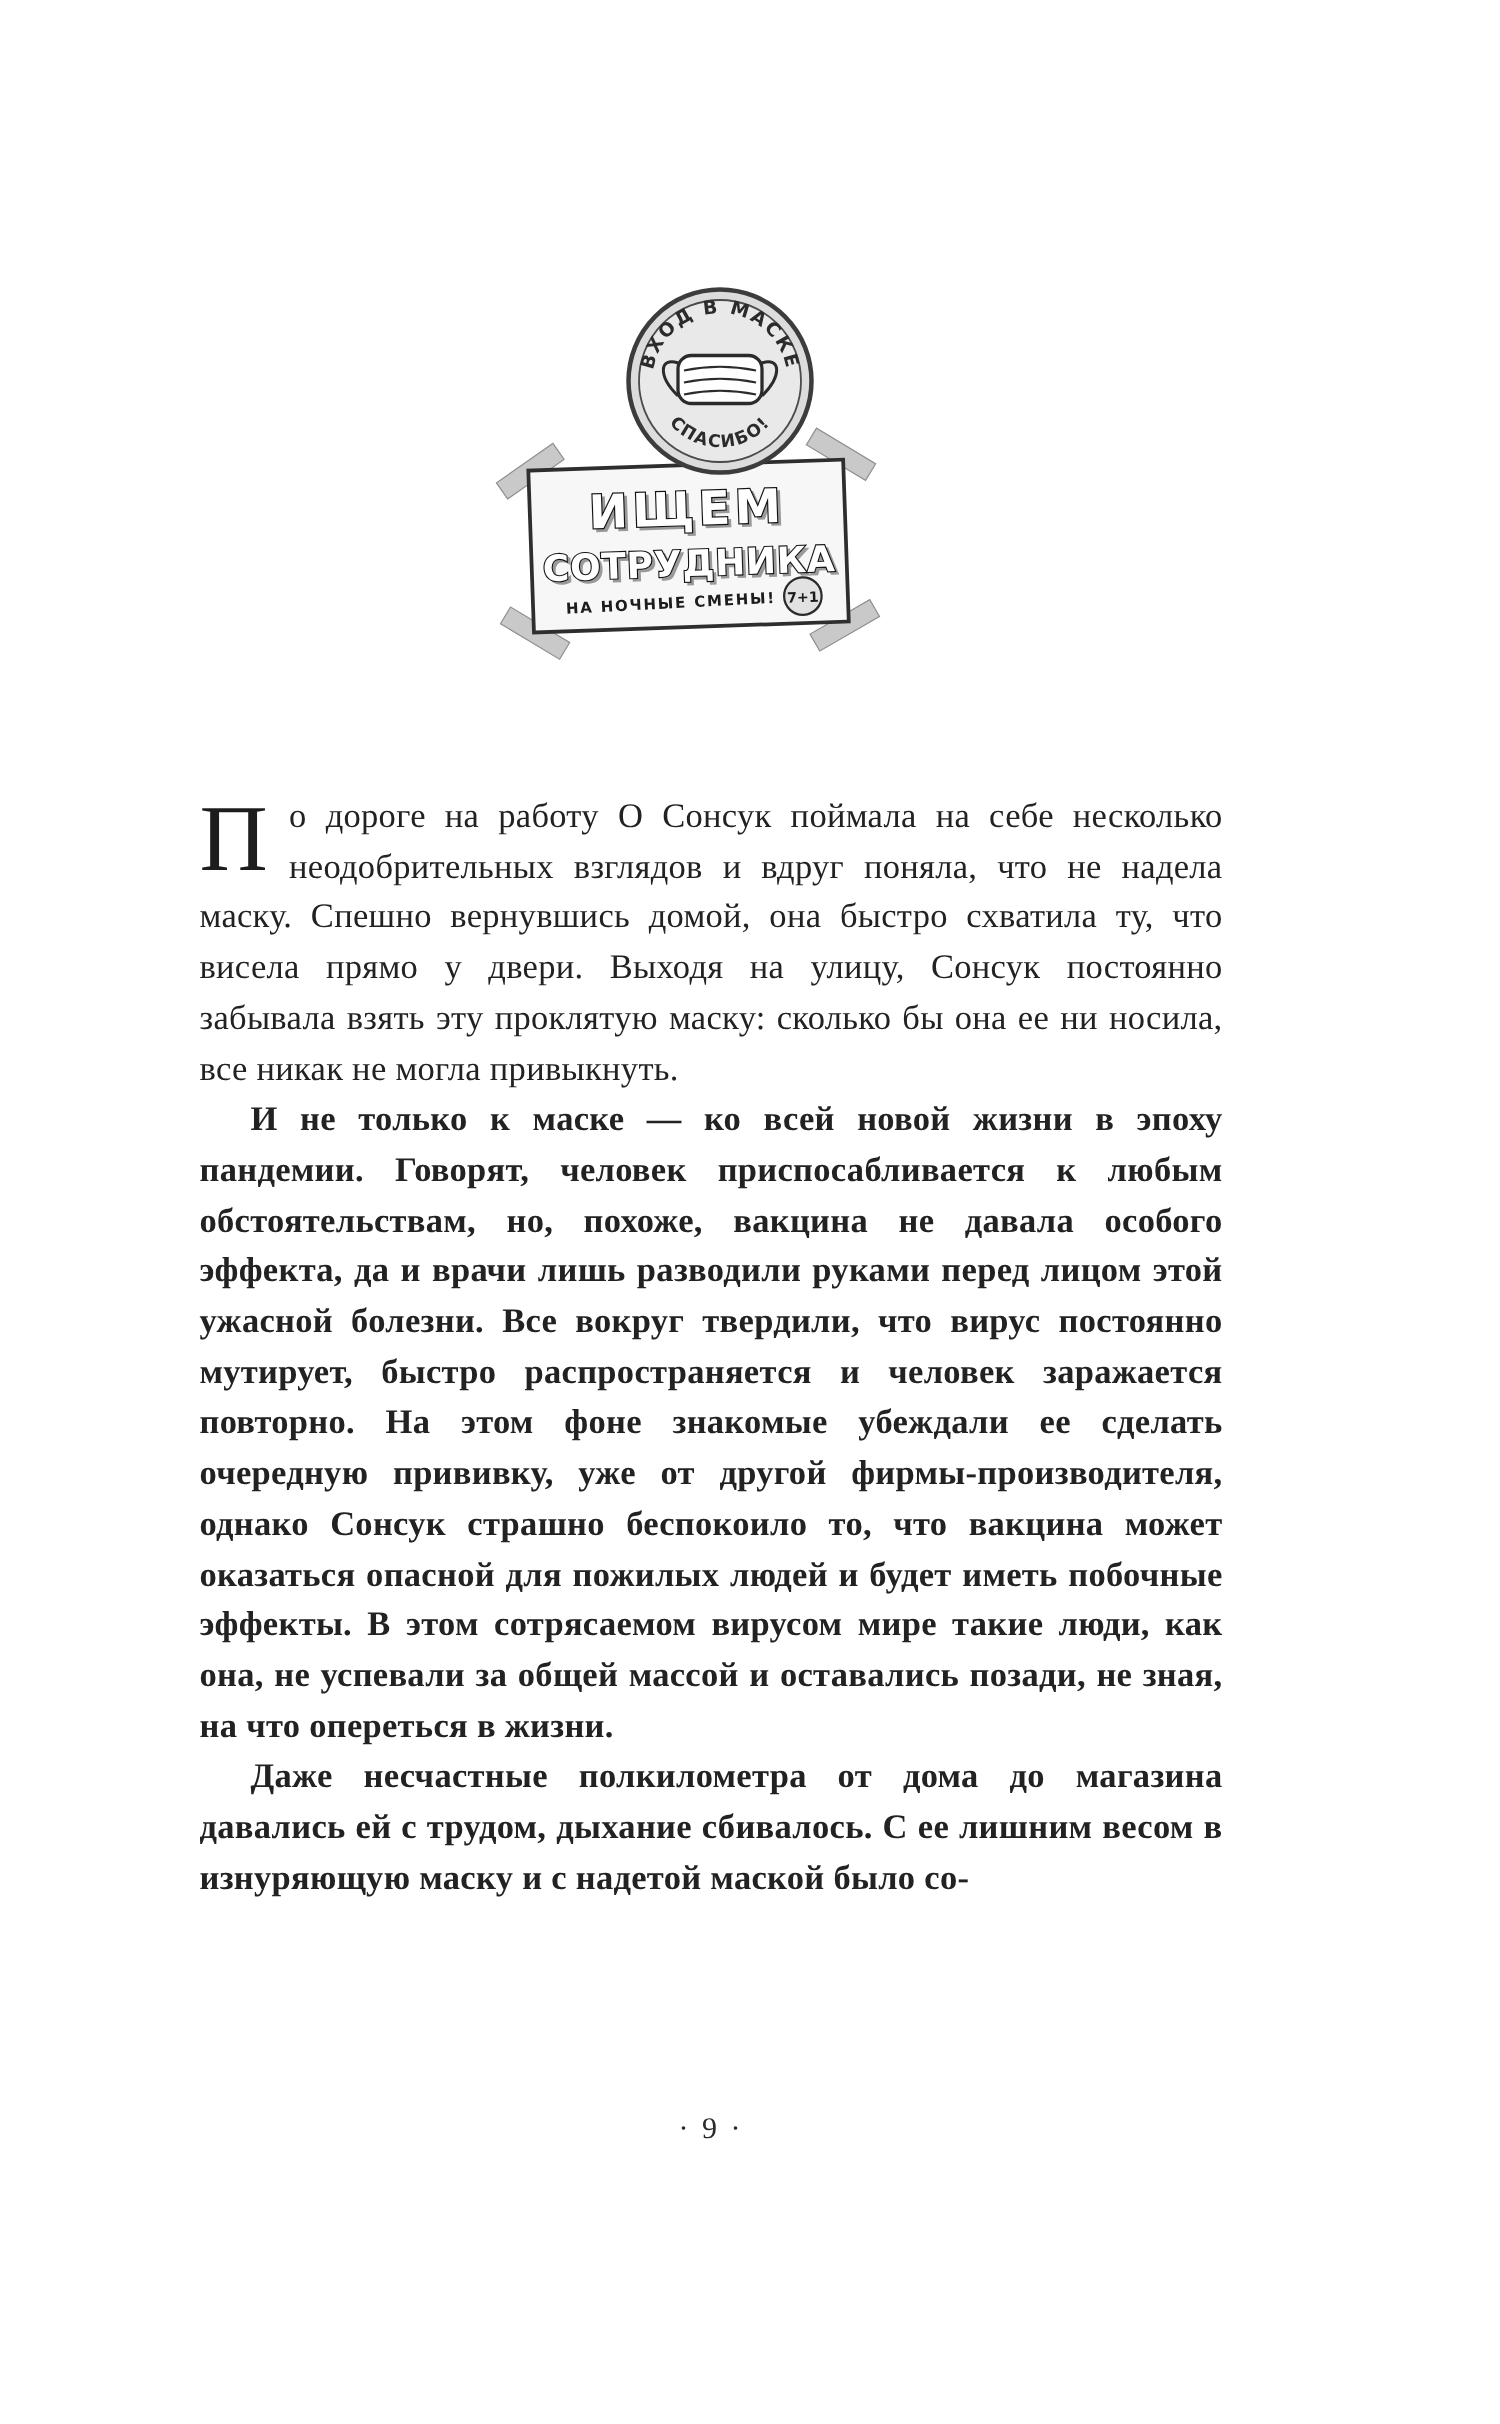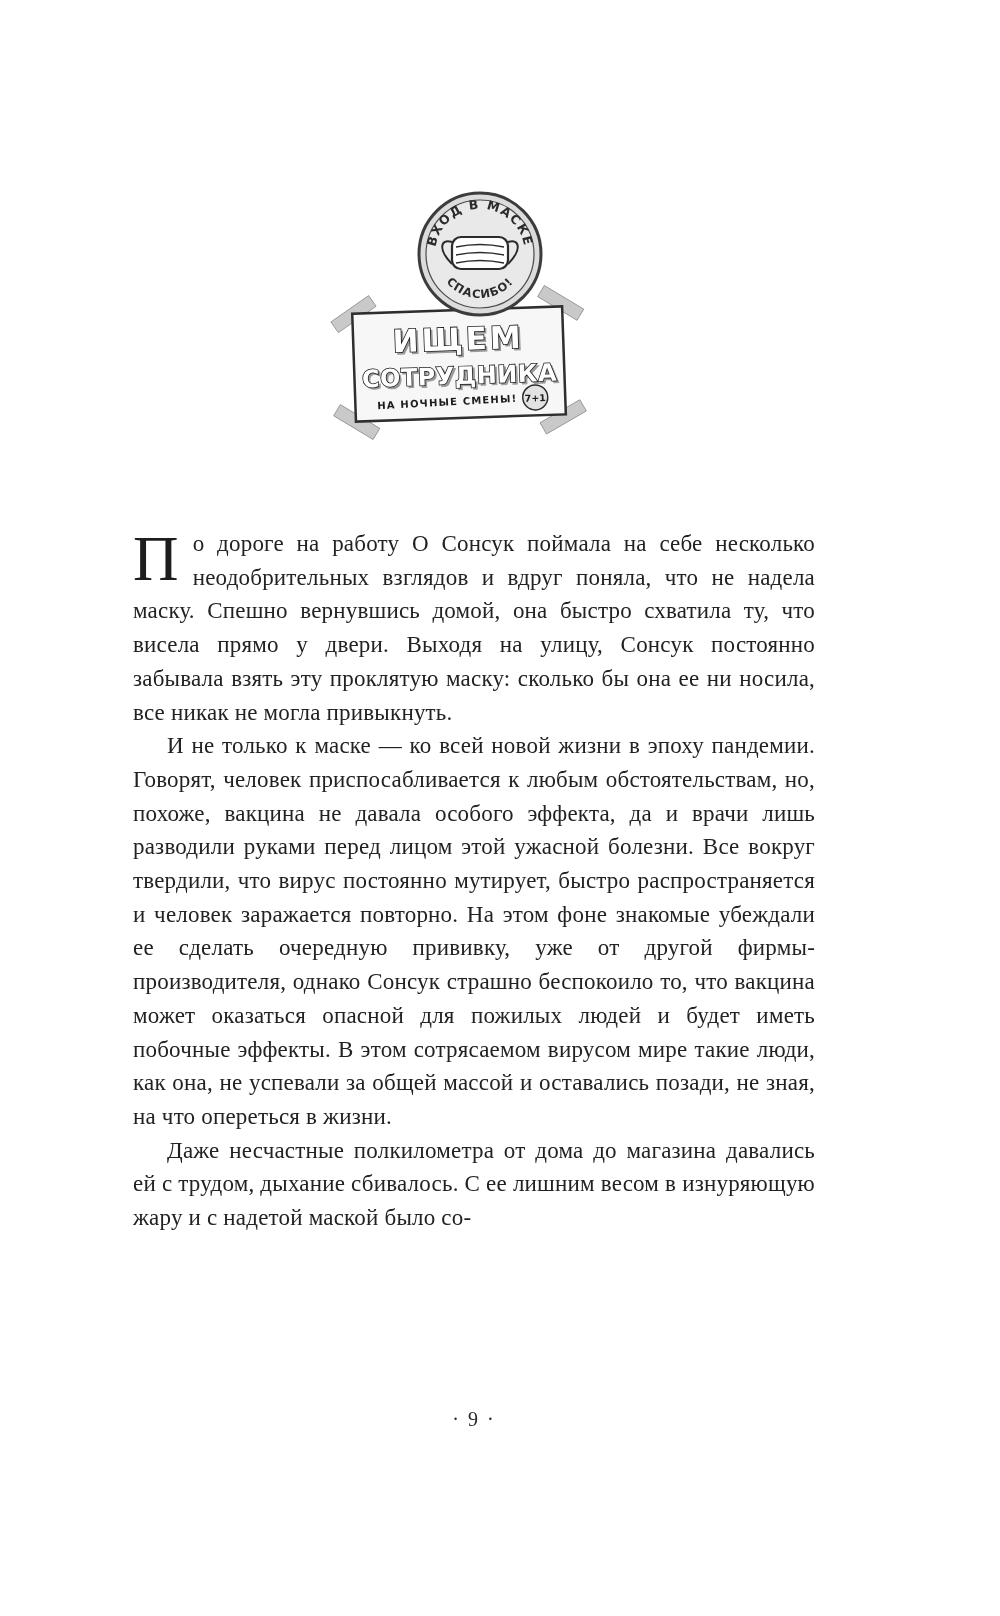--- a/index.html
+++ b/index.html
@@ -18,21 +18,21 @@
   .text-block {
     position:absolute;
     left:133px; top:527px;
     width:682px;
     font-size:23px;
     line-height:33.7px;
     text-align:justify;
     letter-spacing:0.2px;
   }
   .text-block p { margin:0; }
-  .text-block p.indented { text-indent:34px; }
+  .text-block p.indented { text-indent:34px;font-weight:bold; }
   .dropcap {
     float:left;
     font-size:63px;
     line-height:58px;
     padding:3px 14px 0 0;
     color:#1d1d1d;
   }
   .page-number {
     position:absolute;
     left:133px; top:1408px;
@@ -105,18 +105,18 @@
         </g>
       </g>
     </svg>
   </div>
 
   <div class="text-block">
     <p>
       <span class="dropcap">П</span><span>о дороге на работу О Сонсук поймала на себе несколько неодобрительных взглядов и вдруг поняла, что не надела маску. Спешно вернувшись домой, она быстро схватила ту, что висела прямо у двери. Выходя на улицу, Сонсук постоянно забывала взять эту проклятую маску: сколько бы она ее ни носила, все никак не могла привыкнуть.</span>
     </p>
     <p class="indented">И не только к маске — ко всей новой жизни в эпоху пандемии. Говорят, человек приспосабливается к любым обстоятельствам, но, похоже, вакцина не давала особого эффекта, да и врачи лишь разводили руками перед лицом этой ужасной болезни. Все вокруг твердили, что вирус постоянно мутирует, быстро распространяется и человек заражается повторно. На этом фоне знакомые убеждали ее сделать очередную прививку, уже от другой фирмы-производителя, однако Сонсук страшно беспокоило то, что вакцина может оказаться опасной для пожилых людей и будет иметь побочные эффекты. В этом сотрясаемом вирусом мире такие люди, как она, не успевали за общей массой и оставались позади, не зная, на что опереться в жизни.</p>
-    <p class="indented">Даже несчастные полкилометра от дома до магазина давались ей с трудом, дыхание сбивалось. С ее лишним весом в изнуряющую жару и с надетой маской было со-</p>
+    <p class="indented">Даже несчастные полкилометра от дома до магазина давались ей с трудом, дыхание сбивалось. С ее лишним весом в изнуряющую маску и с надетой маской было со-</p>
   </div>
 
   <div class="page-number">·  9  ·</div>
 
 </div>
 
 </body></html>

